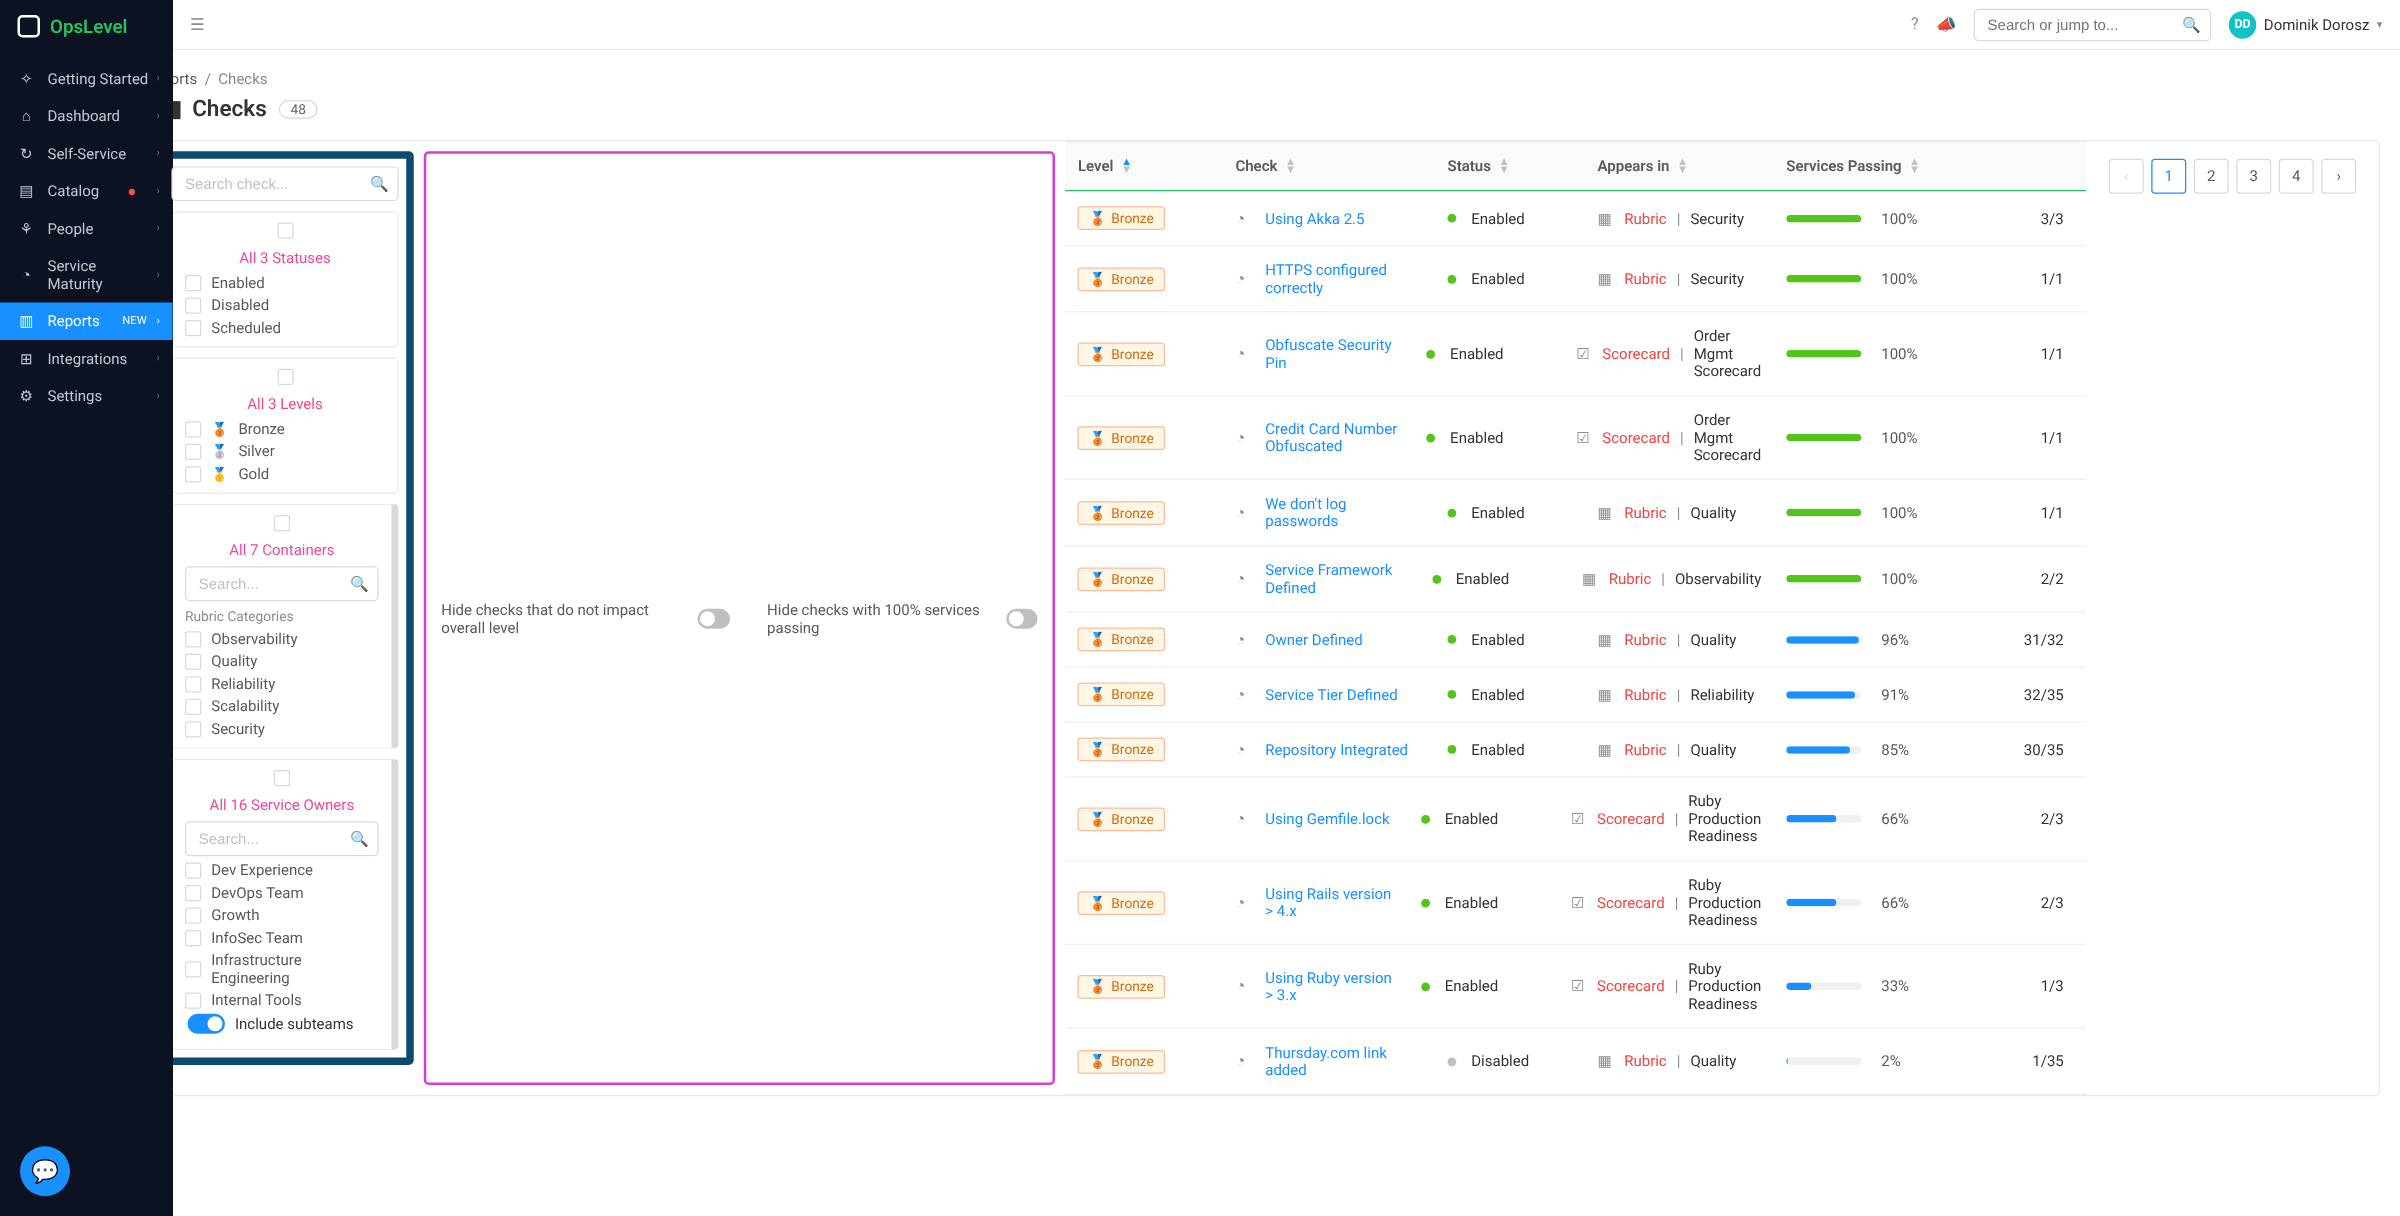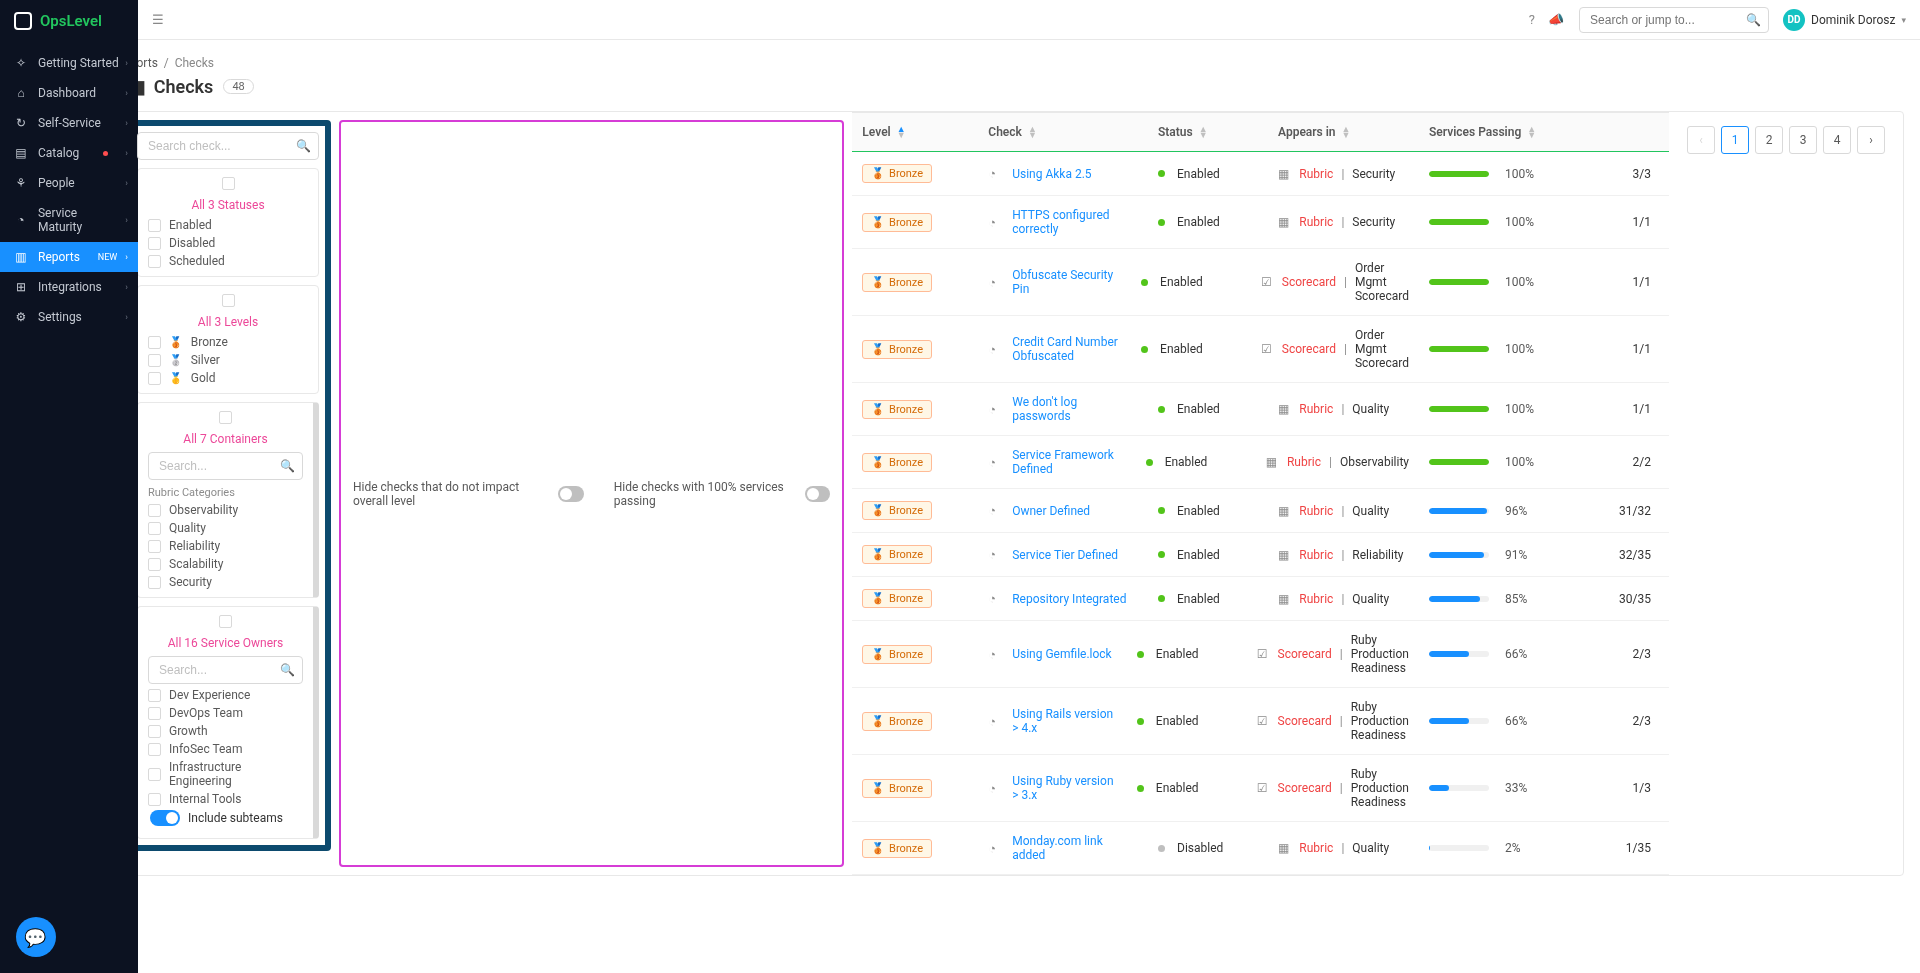--- a/index.html
+++ b/index.html
@@ -768,21 +768,21 @@
               </div>
               <div class="trow">
     <div class="td col-level">
                   <span class="level-badge">
                     <span class="medal">🥉</span>
                     <span>Bronze</span>
                   </span>
                 </div>
     <div class="td col-check">
                   <span class="check-icon">◔</span>
-                  <a href="#" class="check-link">Monday.com link added</a>
+                  <a href="#" class="check-link">Thursday.com link added</a>
                 </div>
     <div class="td col-status">
                   <span class="status-dot disabled"></span>
                   <span>Disabled</span>
                 </div>
     <div class="td col-appears">
                   <span class="appears-icon">▦</span>
                   <a href="#" class="appears-link">Rubric</a>
                   <span class="appears-sep">|</span>
                   <span>Quality</span>

